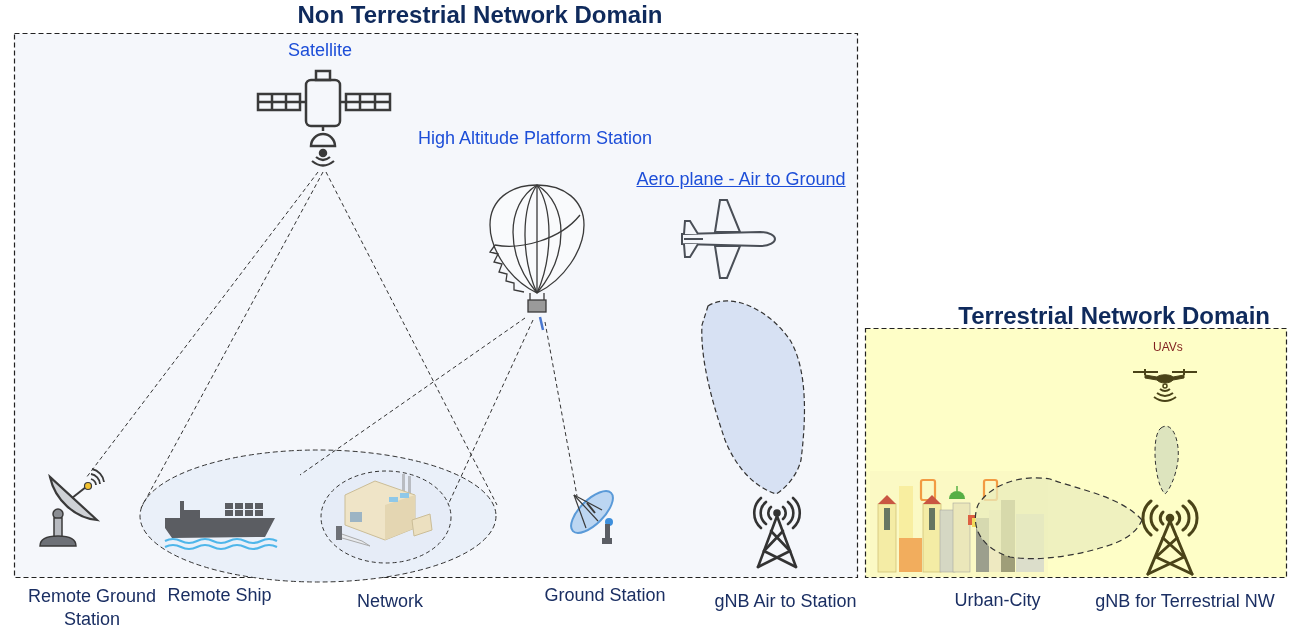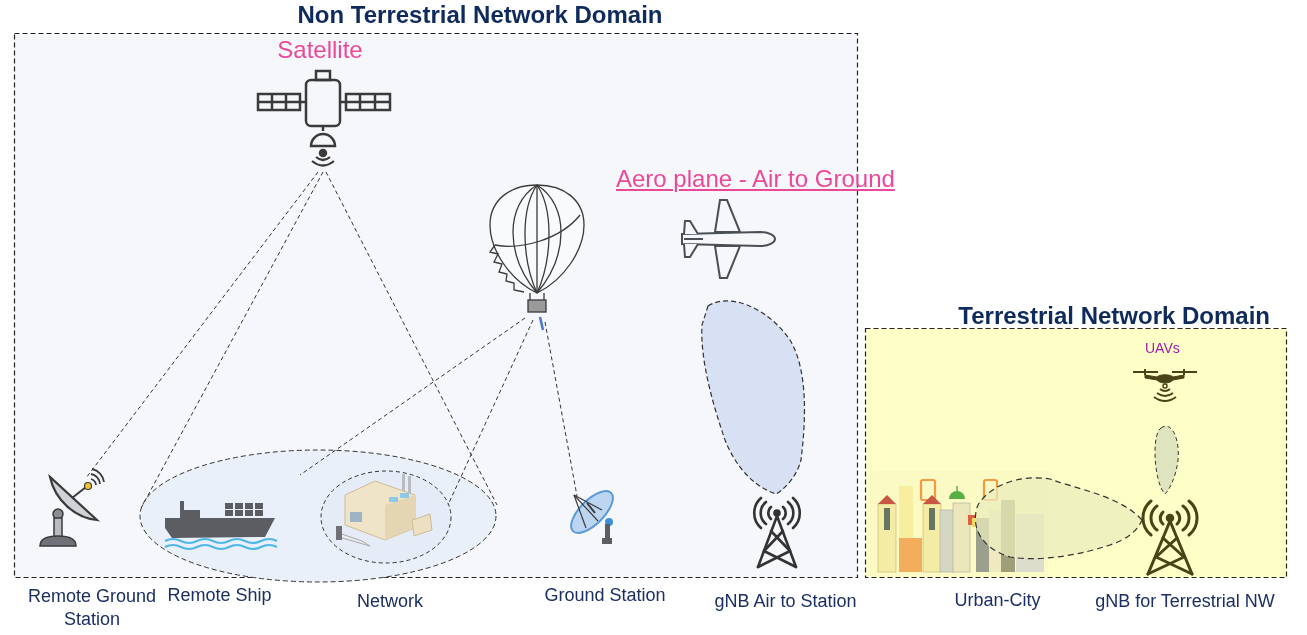--- a/index.html
+++ b/index.html
@@ -1,22 +1,22 @@
 <!DOCTYPE html>
 <html><head>
 <meta charset="utf-8">
 <style>
   html, body { margin:0; padding:0; background:#ffffff; }
   body { width:1307px; height:635px; position:relative; overflow:hidden;
          font-family:"Liberation Sans", sans-serif; }
   .domain-title { position:absolute; font-weight:bold; font-size:24px; color:#0f2a5c;
                   white-space:nowrap; text-align:center; }
-  .inner-label { position:absolute; font-size:24px; color:#ec4899; white-space:nowrap; text-align:center; line-height:22px; }
+  .inner-label { position:absolute; font-size:18px; color:#1d4ed8; white-space:nowrap; text-align:center; line-height:22px; }
   .bottom-label { position:absolute; font-size:18px; color:#1b2f63; white-space:nowrap; text-align:center; line-height:23px; }
-  .uav-label { position:absolute; font-size:14px; color:#a21caf; }
+  .uav-label { position:absolute; font-size:12px; color:#7f1d1d;margin-left:8px; }
   svg.diagram { position:absolute; left:0; top:0; }
 </style>
 </head>
 <body>
 
 <svg class="diagram" width="1307" height="635" viewBox="0 0 1307 635">
 
   <rect x="14.5" y="33.5" width="843" height="544" fill="#f5f7fb" stroke="#222" stroke-width="1.2" stroke-dasharray="5,3"></rect>
 
   <rect x="865.5" y="328.5" width="421" height="249" fill="#fefec7" stroke="#222" stroke-width="1.2" stroke-dasharray="5,3"></rect>
@@ -207,20 +207,21 @@
       <line x1="1184" y1="557" x2="1148" y2="574"></line>
   </g>
 </svg>
 
 <div class="domain-title" style="left:250px; top:1px; width:460px;">Non Terrestrial Network Domain</div>
 <div class="domain-title" style="left:880px; top:302px; width:390px;text-align:right;">Terrestrial Network Domain</div>
 
 <div class="inner-label" style="left:260px; top:39px; width:120px;">Satellite</div>
 
 <div class="inner-label" style="left:380px; top:127px; width:310px;">
+  <div>High Altitude Platform Station</div>
 </div>
 
 <div class="inner-label" style="left:616px; top:168px; width:250px; text-align:center;text-decoration:underline;">Aero plane  - Air to Ground</div>
 
 <div class="uav-label" style="left:1145px; top:340px;">UAVs</div>
 
 <div class="bottom-label" style="left:0px; top:585px; width:140px;padding-left:22px;">
   <div>Remote Ground</div>
   <div>Station</div>
 </div>

